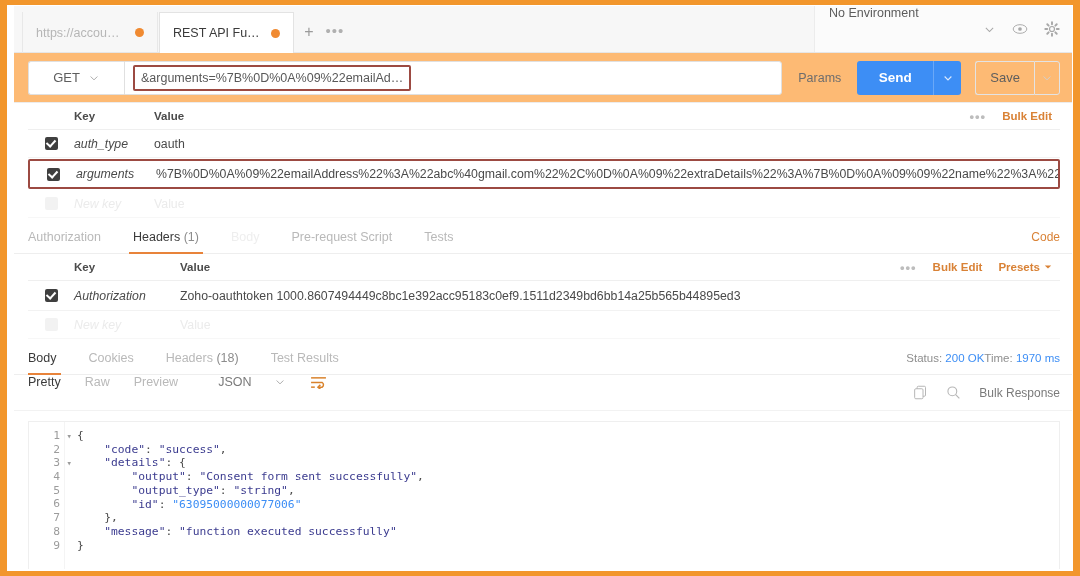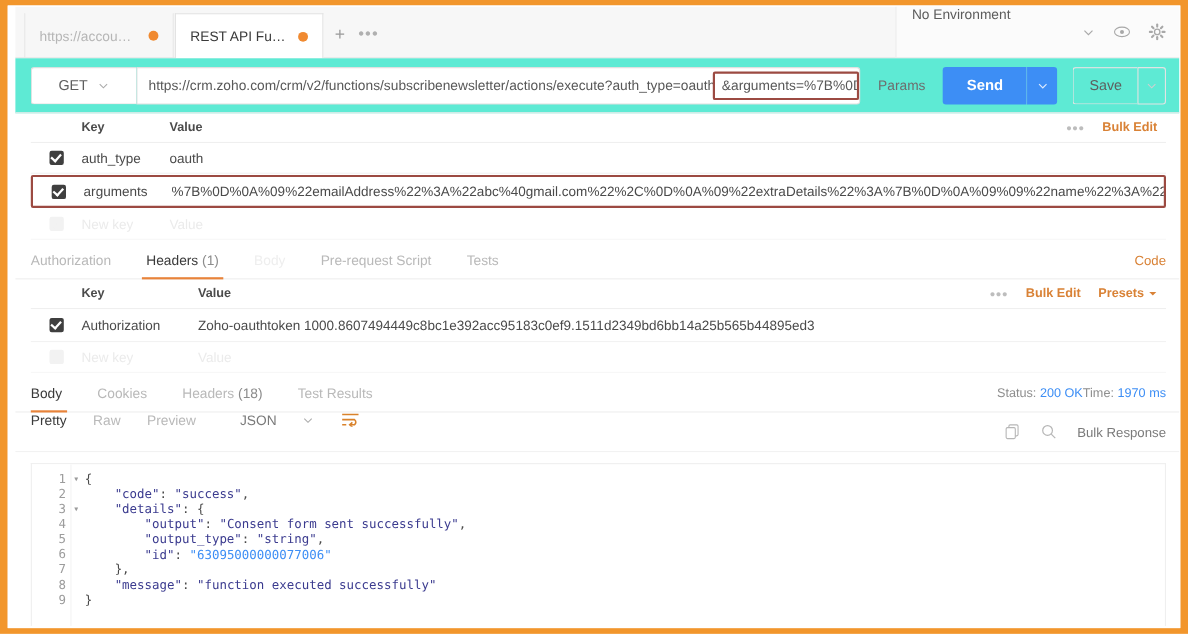--- a/index.html
+++ b/index.html
@@ -76,21 +76,21 @@
     padding-left: 14px;
   }
   .env-name { font-size: 12.5px; color: #5c5c5c; flex: 1; }
   .env-icons { display: flex; align-items: center; gap: 16px; padding-right: 14px; }
   .ic { color: #a8a8a8; cursor: pointer; display: flex; align-items: center; }
 
   
   .urlrow {
     position: relative;
     height: 50px;
-    background: #5eead4;
+    background: #fdba74;
     display: flex; align-items: center;
     border-bottom: 1px solid #ececec;
     padding: 0 14px;
   }
   .method {
     width: 96px; height: 34px;
     border: 1px solid #e0e0e0;
     border-right: none;
     border-radius: 3px 0 0 3px;
     display: flex; align-items: center; justify-content: center;
@@ -173,21 +173,21 @@
     border-radius: 2px; position: relative; cursor: pointer;
   }
   .cb::after {
     content: ""; position: absolute;
     left: 3.5px; top: 1px; width: 4px; height: 7px;
     border: solid #fff; border-width: 0 2px 2px 0;
     transform: rotate(42deg);
   }
   .cb.ghost { background: #f2f2f2; }
   .cb.ghost::after { border-color: #f2f2f2; }
-  .k-cell { width: 80px; flex: none; padding-left: 0; }
+  .k-cell { width: 80px; flex: none; padding-left: 0; font-style: italic; }
   .v-cell { flex: 1; overflow: hidden; white-space: nowrap; padding-right: 10px; }
   .hdr-k { width: 80px; flex: none; }
   .hdr-v { flex: 1; }
   .kv-actions {
     position: absolute; right: 8px; top: 0; height: 100%;
     display: flex; align-items: center; gap: 16px;
     font-size: 11.5px;
   }
   .dots { color: #bdbdbd; letter-spacing: 1px; cursor: pointer; font-size: 13px; }
   .bulk { color: #d98236; cursor: pointer; }
@@ -331,21 +331,20 @@
   </div>
 
   <div class="urlrow">
     <div class="method">
       <span>GET</span>
       <svg width="12" height="12" viewBox="0 0 16 16">
             <path d="M3.5 6 L8 10.5 L12.5 6" fill="none" stroke="#aaa" stroke-width="1.3"></path>
           </svg>
     </div>
     <div class="urlbox">
-      <span class="url-part">https://crm.zoho.com/crm/v2/functions/subscribenewsletter/actions/execute?auth_type=oauth</span>
           <span class="url-hl">&amp;arguments=%7B%0D%0A%09%22emailAd…</span>
     </div>
     <div class="params-btn">Params</div>
     <div class="send-btn">Send</div>
     <div class="send-caret">
       <svg width="12" height="12" viewBox="0 0 16 16">
             <path d="M3.5 6 L8 10.5 L12.5 6" fill="none" stroke="#dbe9fd" stroke-width="1.5"></path>
           </svg>
     </div>
     <div class="save-btn">Save</div>

